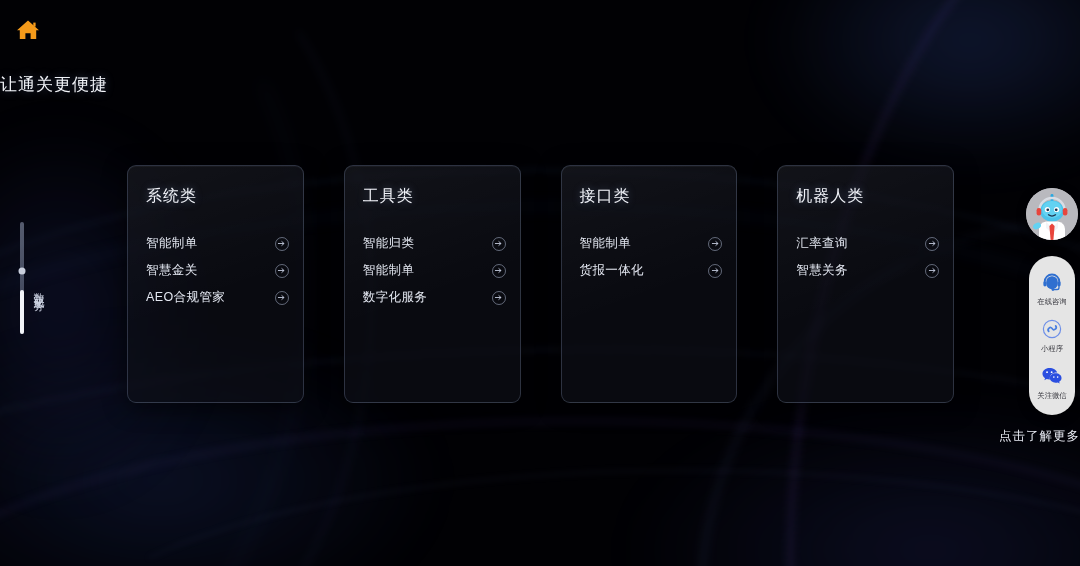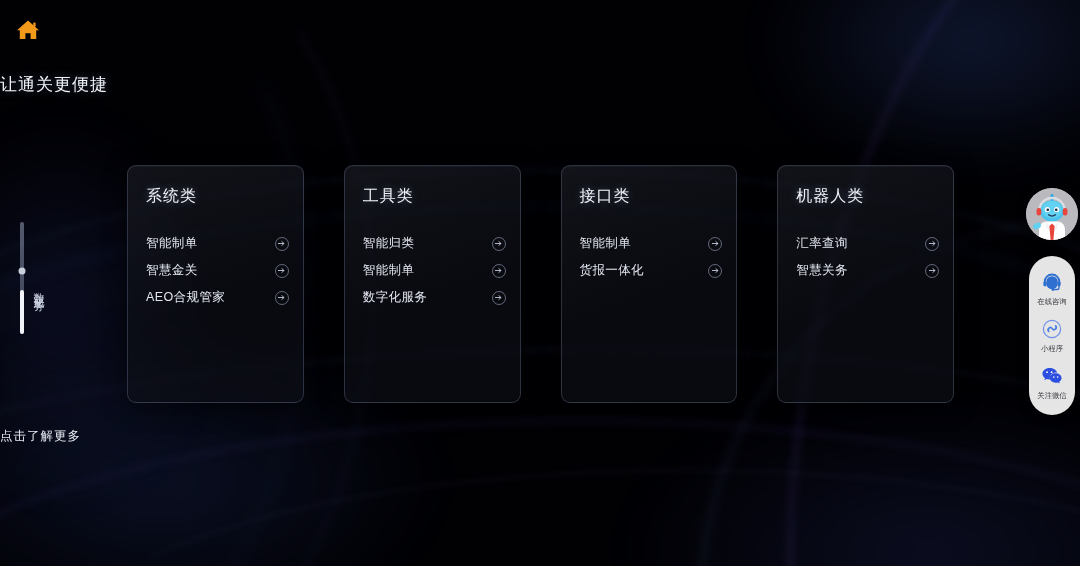--- a/index.html
+++ b/index.html
@@ -270,21 +270,21 @@
     display:flex;
     align-items:center;
     justify-content:center;
     flex-shrink:0;
   }
   .arrow-circle svg { display:block; }
 
   
   #cta {
     position:absolute; left:0; right:0; top:428px;
-    text-align:left;
+    text-align:right;
     font-size:12.5px;
     color:#e9ecf4;
     letter-spacing:1px;
     z-index:20;
     cursor:pointer;
   }
 
   
   #side-widget {
     position:absolute;

